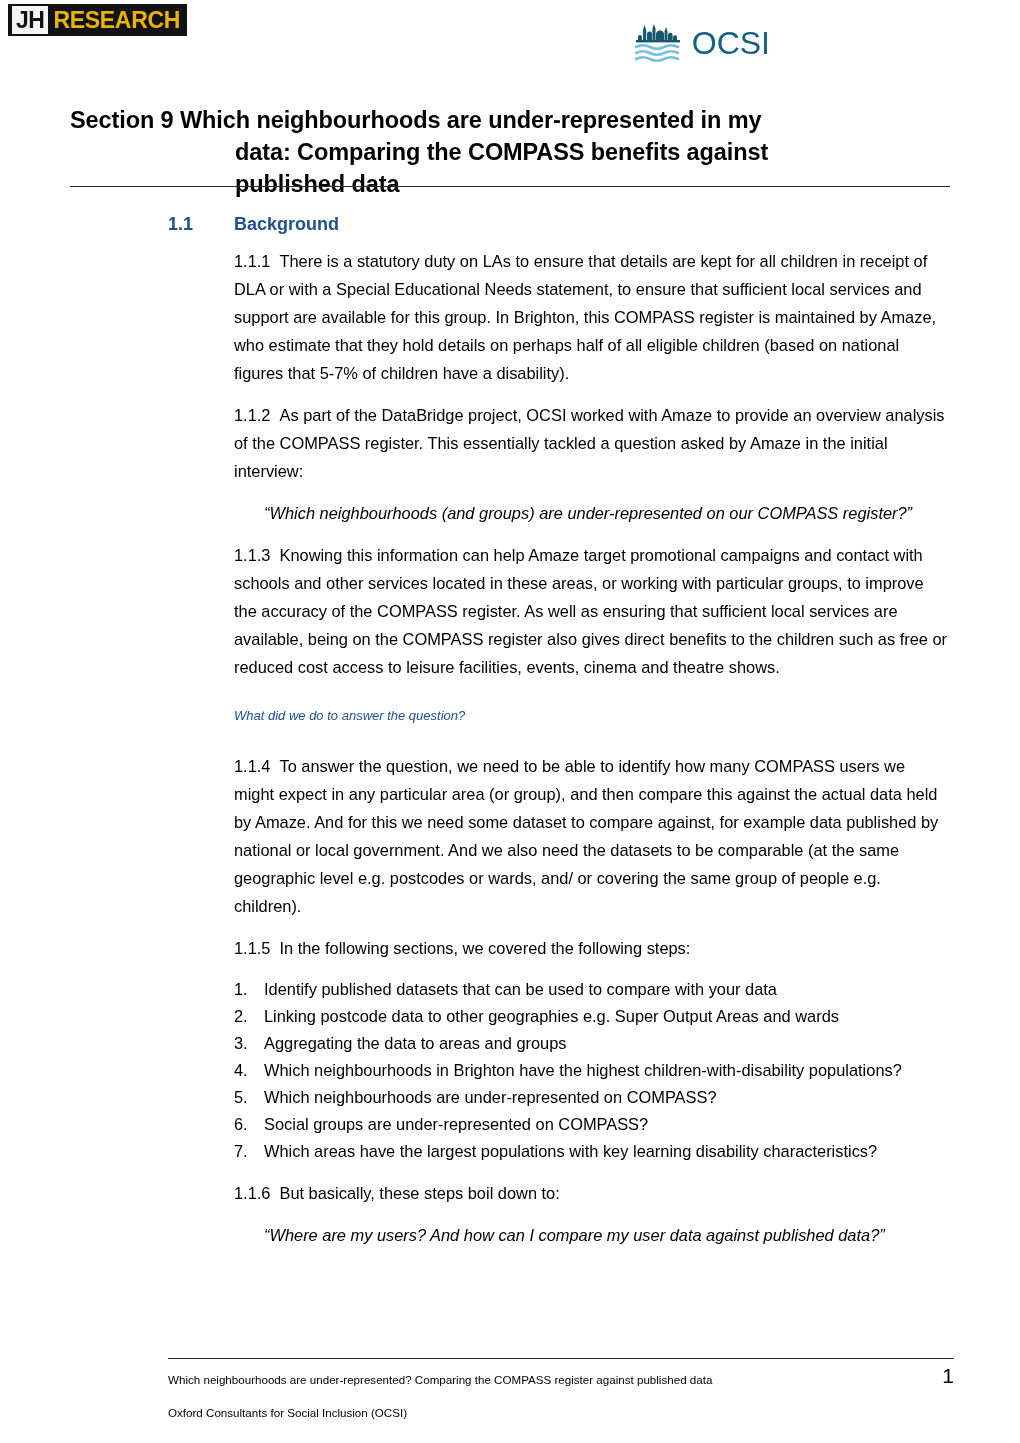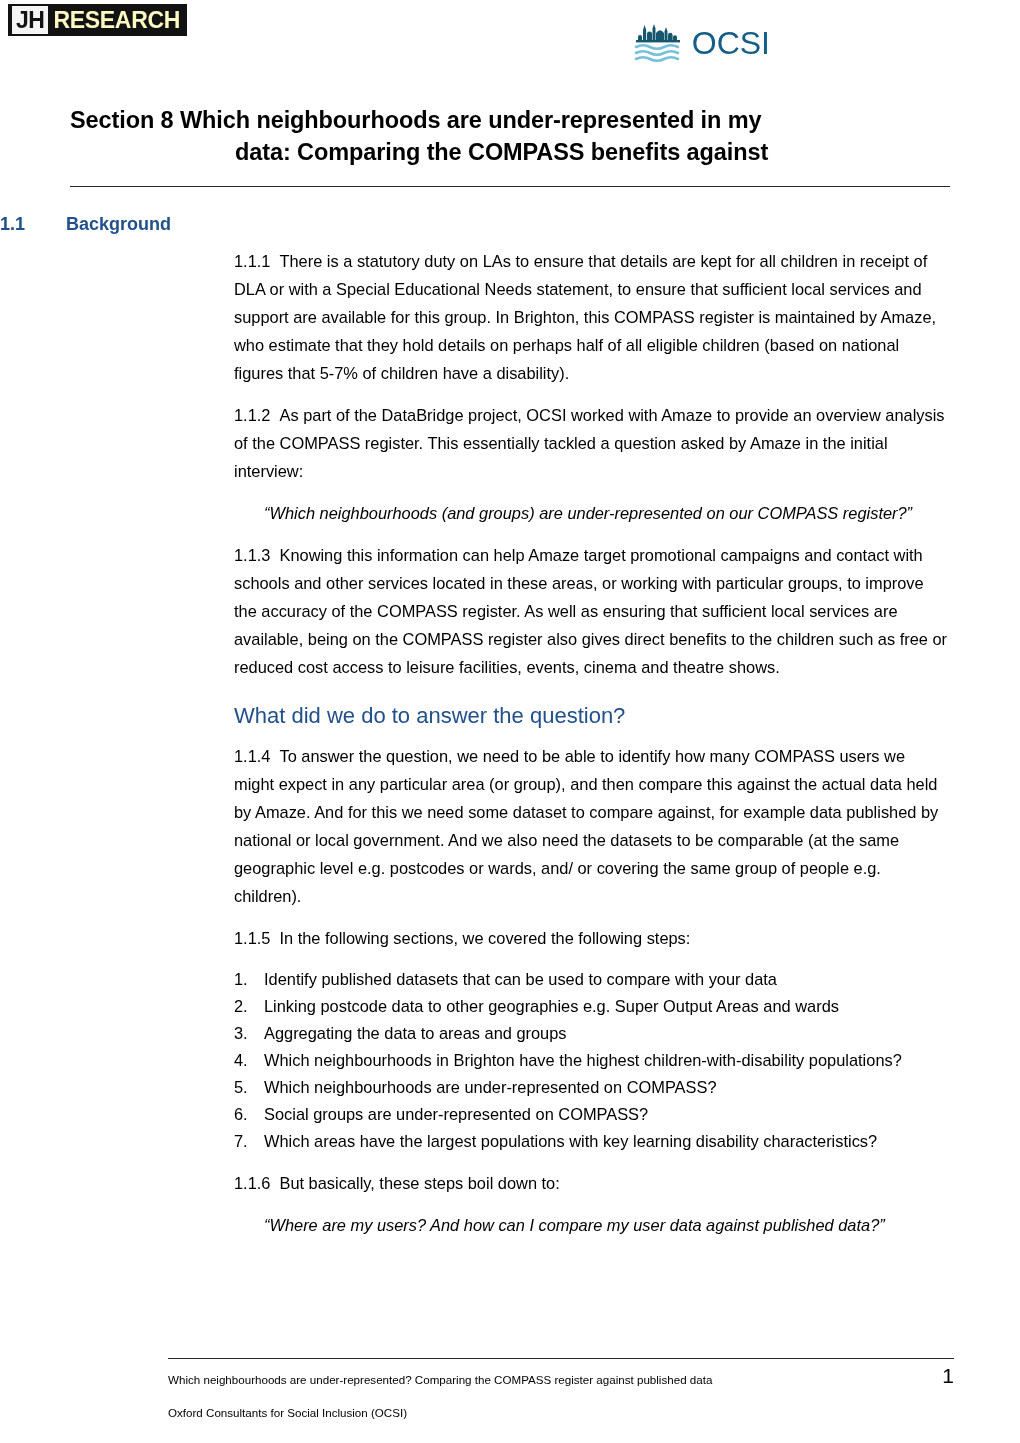--- a/index.html
+++ b/index.html
@@ -40,21 +40,21 @@
     background: #f4f4f4;
     color: #121212;
     font-weight: bold;
     font-size: 23px;
     line-height: 26px;
     padding: 1px 4px 1px 4px;
     letter-spacing: -0.5px;
     font-family: "Liberation Sans", sans-serif;
   }
   .jh-logo .jh-word {
-    color: #fef9c3;
+    color: #eab308;
     font-weight: bold;
     font-size: 23px;
     line-height: 26px;
     letter-spacing: -0.3px;
     margin-left: 5px;
     font-family: "Liberation Sans", sans-serif;
   }
 
   .ocsi-logo {
     position: absolute;
@@ -111,20 +111,21 @@
   .body-area {
     position: absolute;
     left: 0;
     top: 212px;
     width: 1020px;
   }
 
   .h2 {
     display: flex;
     margin: 0 0 11px 0;
+    padding-left: 168px;
     color: #21508A;
     font-size: 18px;
     line-height: 24px;
     font-weight: bold;
   }
   .h2 .h2-num {
     width: 66px;
     flex: none;
   }
 
@@ -145,24 +146,25 @@
     margin: 0 0 14px 0;
     padding-left: 264px;
     padding-right: 44px;
     font-size: 16.4px;
     line-height: 28px;
     font-style: italic;
     color: #000000;
   }
 
   .subhead-blue {
-    margin: 22px 0 13px 0;
+    margin: 22px 0 23px 0;
     padding-left: 234px;
-    font-size: 22px;
+    font-size: 13px;
     line-height: 26px;
+    font-style: italic;
     color: #21508A;
   }
 
   .numlist {
     margin: 8px 0 14px 0;
     padding: 0;
     list-style: none;
   }
   .numlist li {
     display: flex;
@@ -241,22 +243,23 @@
         <path d="M2 31 Q9 27.5 16 31 T30 31 T44 31"></path>
         <path d="M2 37 Q9 33.5 16 37 T30 37 T44 37"></path>
       </g>
     </svg>
     <span class="ocsi-word">OCSI</span>
   </div>
 
 </div>
 
 <h1 class="doc-title">
-  <span class="title-line">Section 8 Which neighbourhoods are under-represented in my</span>
+  <span class="title-line">Section 9 Which neighbourhoods are under-represented in my</span>
   <span class="title-line title-indent">data: Comparing the COMPASS benefits against</span>
+  <span class="title-line title-indent">published data</span>
 </h1>
 <div class="title-rule"></div>
 
 <div class="body-area">
 
   <div class="h2">
     <span class="h2-num">1.1</span>
     <span>Background</span>
   </div>
 

